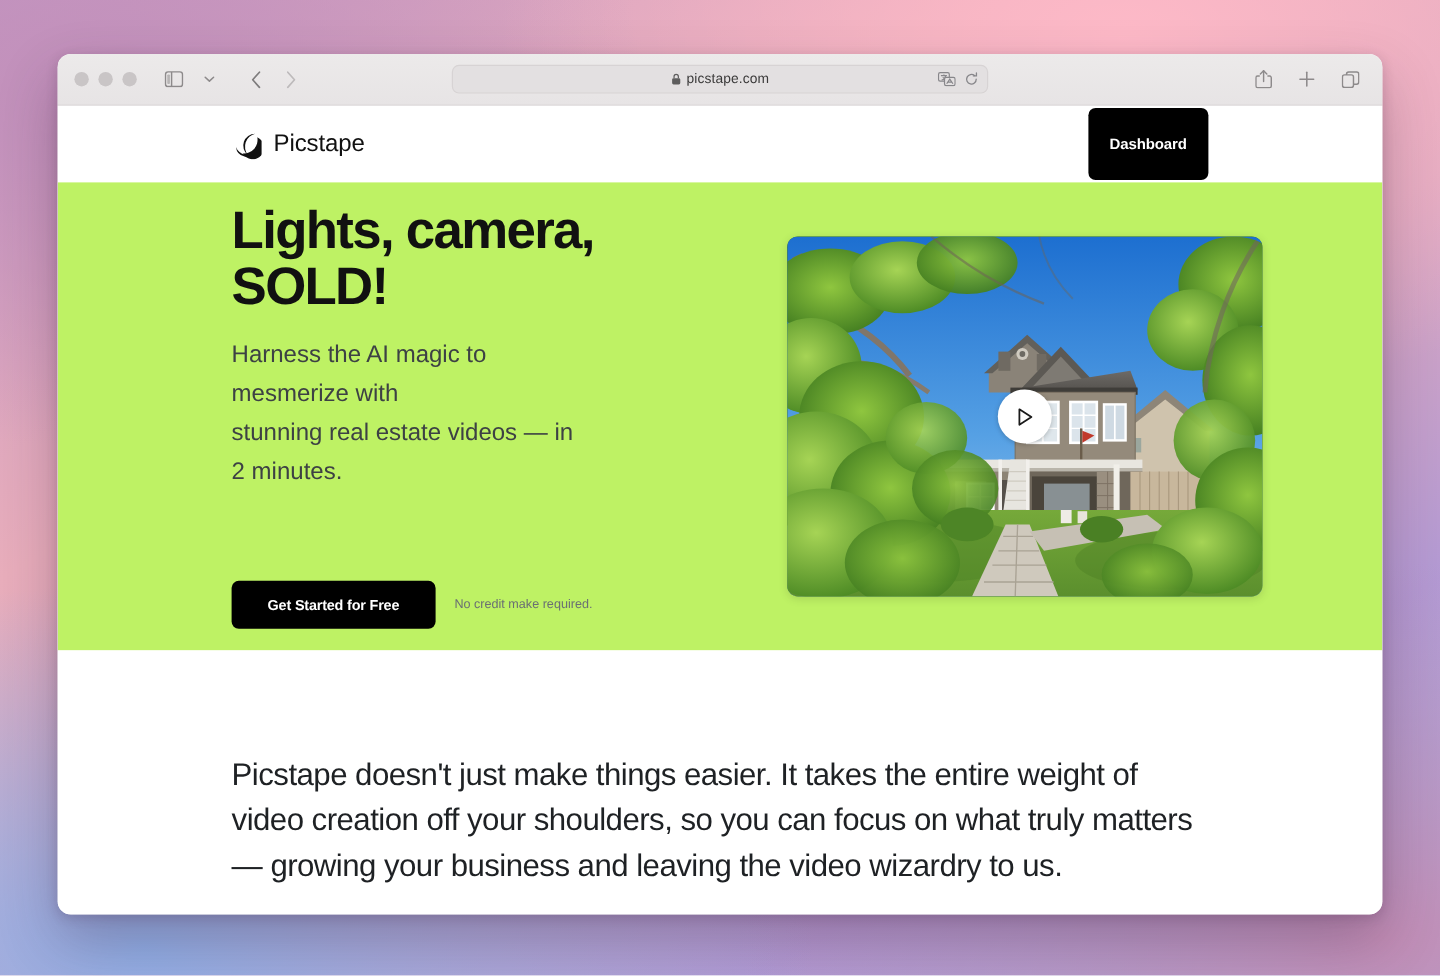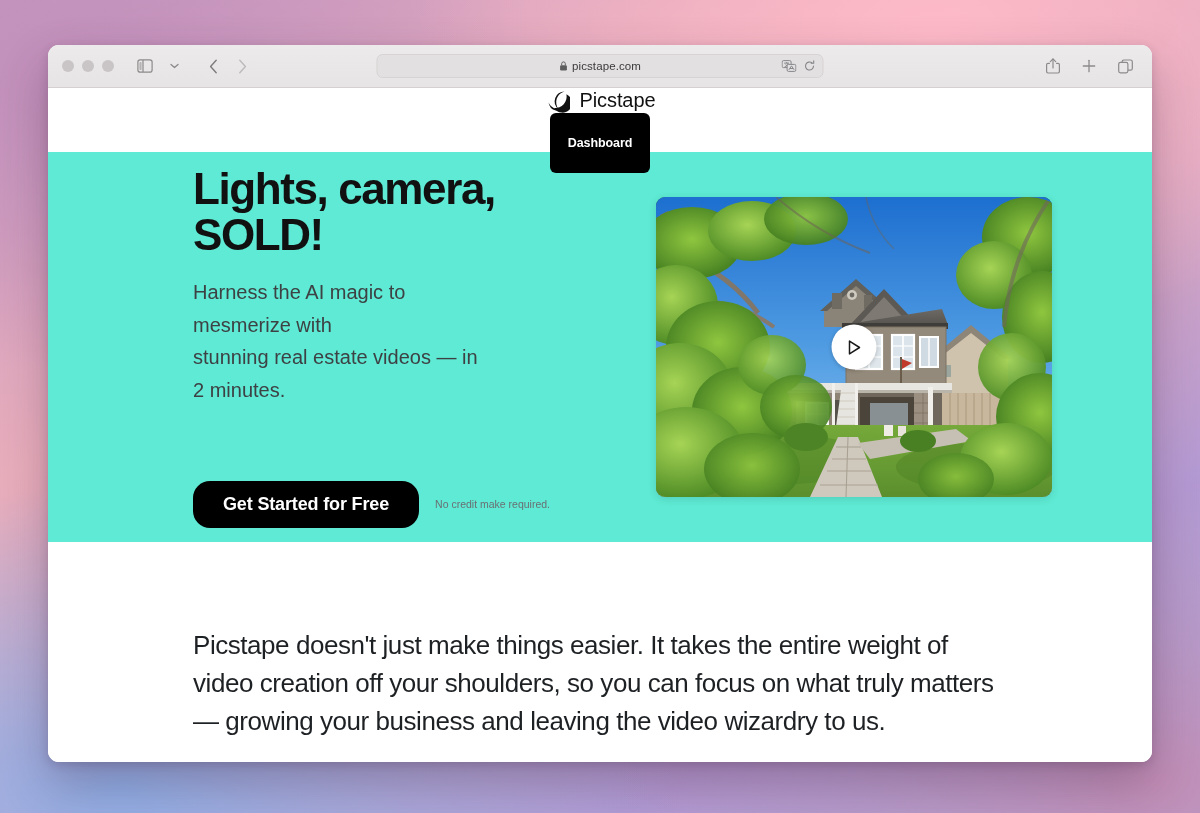--- a/index.html
+++ b/index.html
@@ -59,48 +59,48 @@
   #url-right { position:absolute; right:7px; display:flex; align-items:center; gap:7px; color:#87868a; }
 
   .tb-right { margin-left:auto; display:flex; align-items:center; gap:10px; }
 
   
   #page { width:100%; height:674px; background:#fff; overflow:hidden; }
 
   
   #site-header {
     height:64px; background:#fff; display:flex; align-items:center;
-    padding:0 145px 0 145px; justify-content:space-between;flex-direction:column;
+    padding:0 145px 0 145px; justify-content:space-between;
   }
   #brand { display:flex; align-items:center; gap:10px; }
   #brand-name { font-size:20px; font-weight:400; color:#111; letter-spacing:-0.1px; }
   #dashboard-button {
     background:#000; color:#fff; font-size:12.5px; font-weight:700;
     padding:23px 18px; border-radius:6px; border:none; cursor:pointer;
     letter-spacing:-0.1px;
   }
 
   
   #hero {
-    height:390px; background:#5eead4;
+    height:390px; background:#bef264;
     display:flex; align-items:center; padding:0 100px 0 145px;
   }
   #hero-left { width:420px; flex:0 0 auto; }
   #hero-title {
     font-size:44px; font-weight:700; color:#111; letter-spacing:-1.4px;
     line-height:1.05;
   }
   #hero-sub {
     margin-top:18px; font-size:20px; color:#3d4144; line-height:1.62;
     max-width:300px; font-weight:400;
   }
   #cta-row { margin-top:75px; display:flex; align-items:center; gap:16px; }
   #cta-button {
-    background:#000; color:#fff; font-size:18px; font-weight:700;
-    padding:13px 30px; border-radius:17px; border:none; cursor:pointer;
+    background:#000; color:#fff; font-size:12px; font-weight:700;
+    padding:13px 30px; border-radius:6px; border:none; cursor:pointer;
     letter-spacing:-0.15px;
   }
   #cta-note { font-size:10.5px; color:#6a6f73; }
 
   
   #hero-right { margin-left:auto; }
   #video-card {
     position:relative; width:396px; height:300px; border-radius:9px;
     overflow:hidden; box-shadow:0 2px 8px rgba(0,0,0,0.12);
     background:#2f6a2a;

